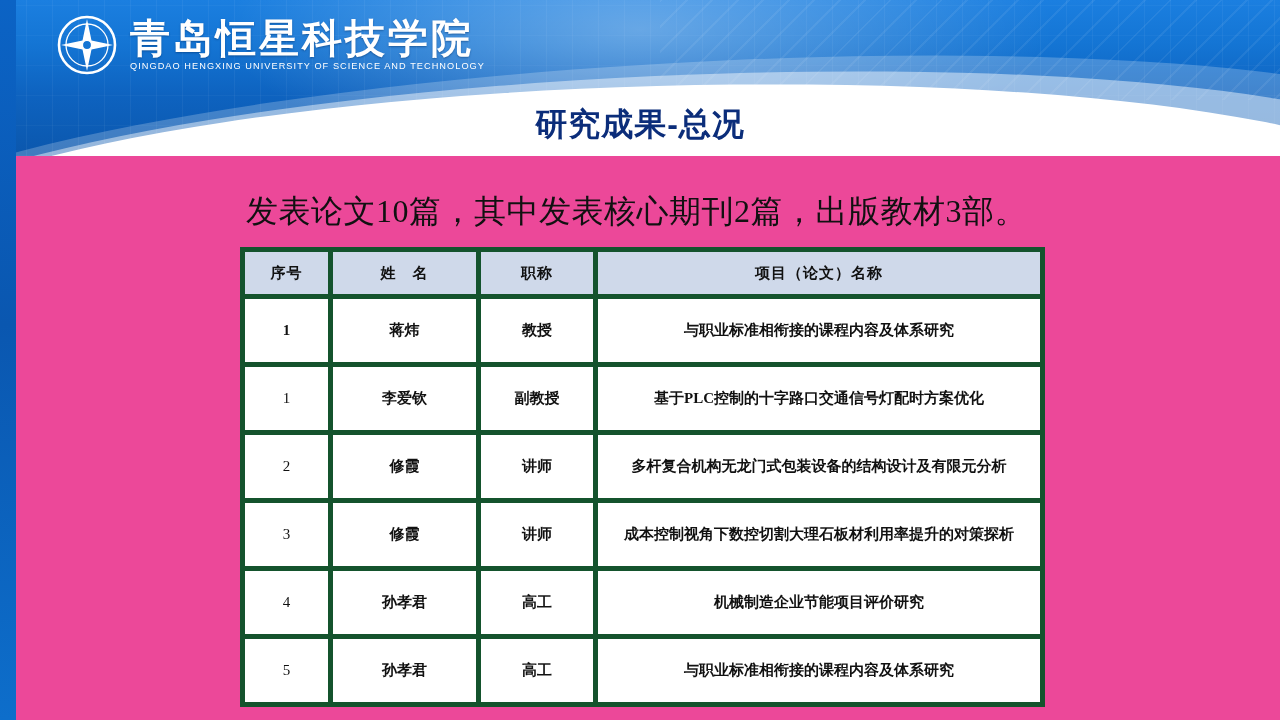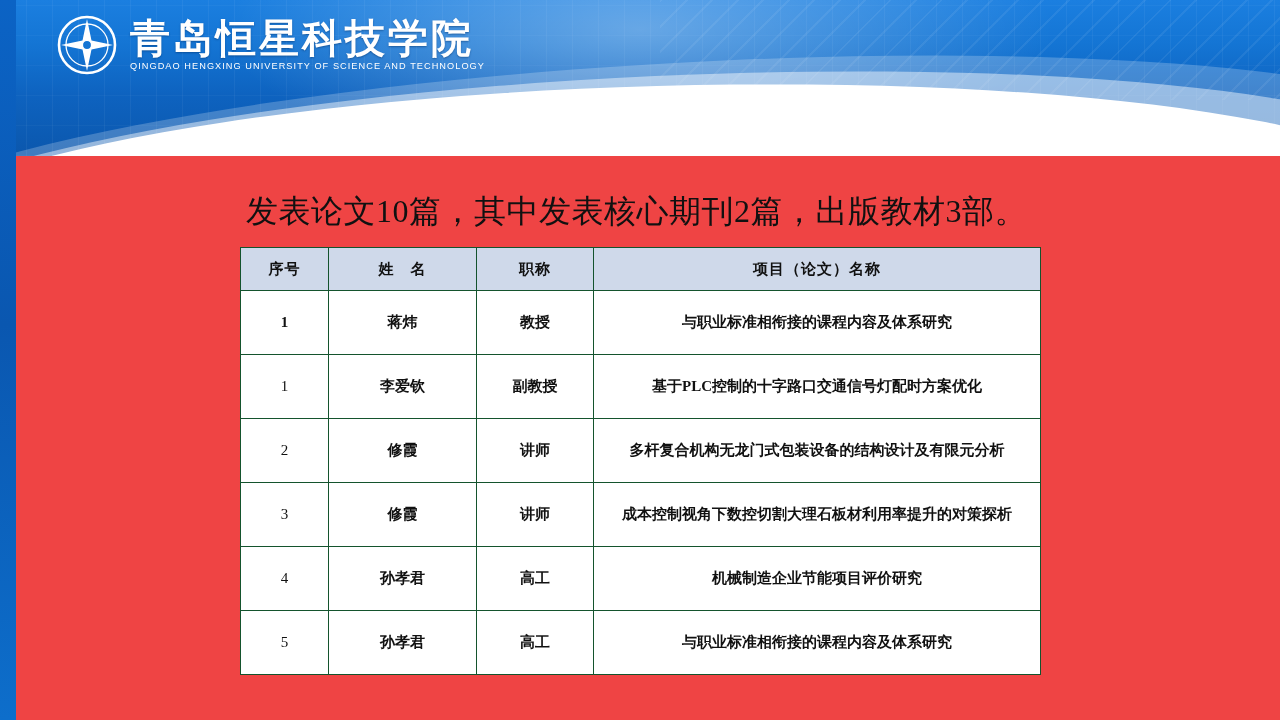--- a/index.html
+++ b/index.html
@@ -11,21 +11,21 @@
     height: 720px;
     overflow: hidden;
     background: #ffffff;
     font-family: "Liberation Serif", "DejaVu Serif", serif;
   }
 
   .slide {
     position: relative;
     width: 1280px;
     height: 720px;
-    background: #ef4444;
+    background: #ec4899;
     overflow: hidden;
   }
 
   
   .left-bar {
     position: absolute;
     left: 0;
     top: 0;
     width: 16px;
     height: 720px;
@@ -171,21 +171,21 @@
     position: absolute;
     left: 240px;
     top: 247px;
     width: 800px;
     border-collapse: collapse;
     table-layout: fixed;
     background: #ffffff;
   }
   table.results th,
   table.results td {
-    border: 1px solid #14532d;
+    border: 5px solid #14532d;
     text-align: center;
     vertical-align: middle;
     font-family: "Liberation Serif", "DejaVu Serif", serif;
   }
   table.results thead th {
     background: #cfd9ea;
     font-size: 15px;
     font-weight: bold;
     color: #111111;
     height: 40px;
@@ -243,20 +243,21 @@
         <polygon points="31,5 35.5,26.5 57,31 35.5,35.5 31,57 26.5,35.5 5,31 26.5,26.5" fill="#ffffff"></polygon>
         <circle cx="31" cy="31" r="4.6" fill="#1475d4" stroke="#ffffff" stroke-width="1.4"></circle>
       </svg>
     </div>
     <div class="logo-text">
       <div class="logo-cn">青岛恒星科技学院</div>
       <div class="logo-en">QINGDAO HENGXING UNIVERSITY OF SCIENCE AND TECHNOLOGY</div>
     </div>
   </div>
 
+  <div class="slide-title">研究成果-总况</div>
 
   <div class="lead">发表论文10篇，其中发表核心期刊2篇，出版教材3部。</div>
 
   <table class="results">
     <colgroup>
       <col class="c-idx">
       <col class="c-name">
       <col class="c-rank">
       <col class="c-proj">
     </colgroup>

